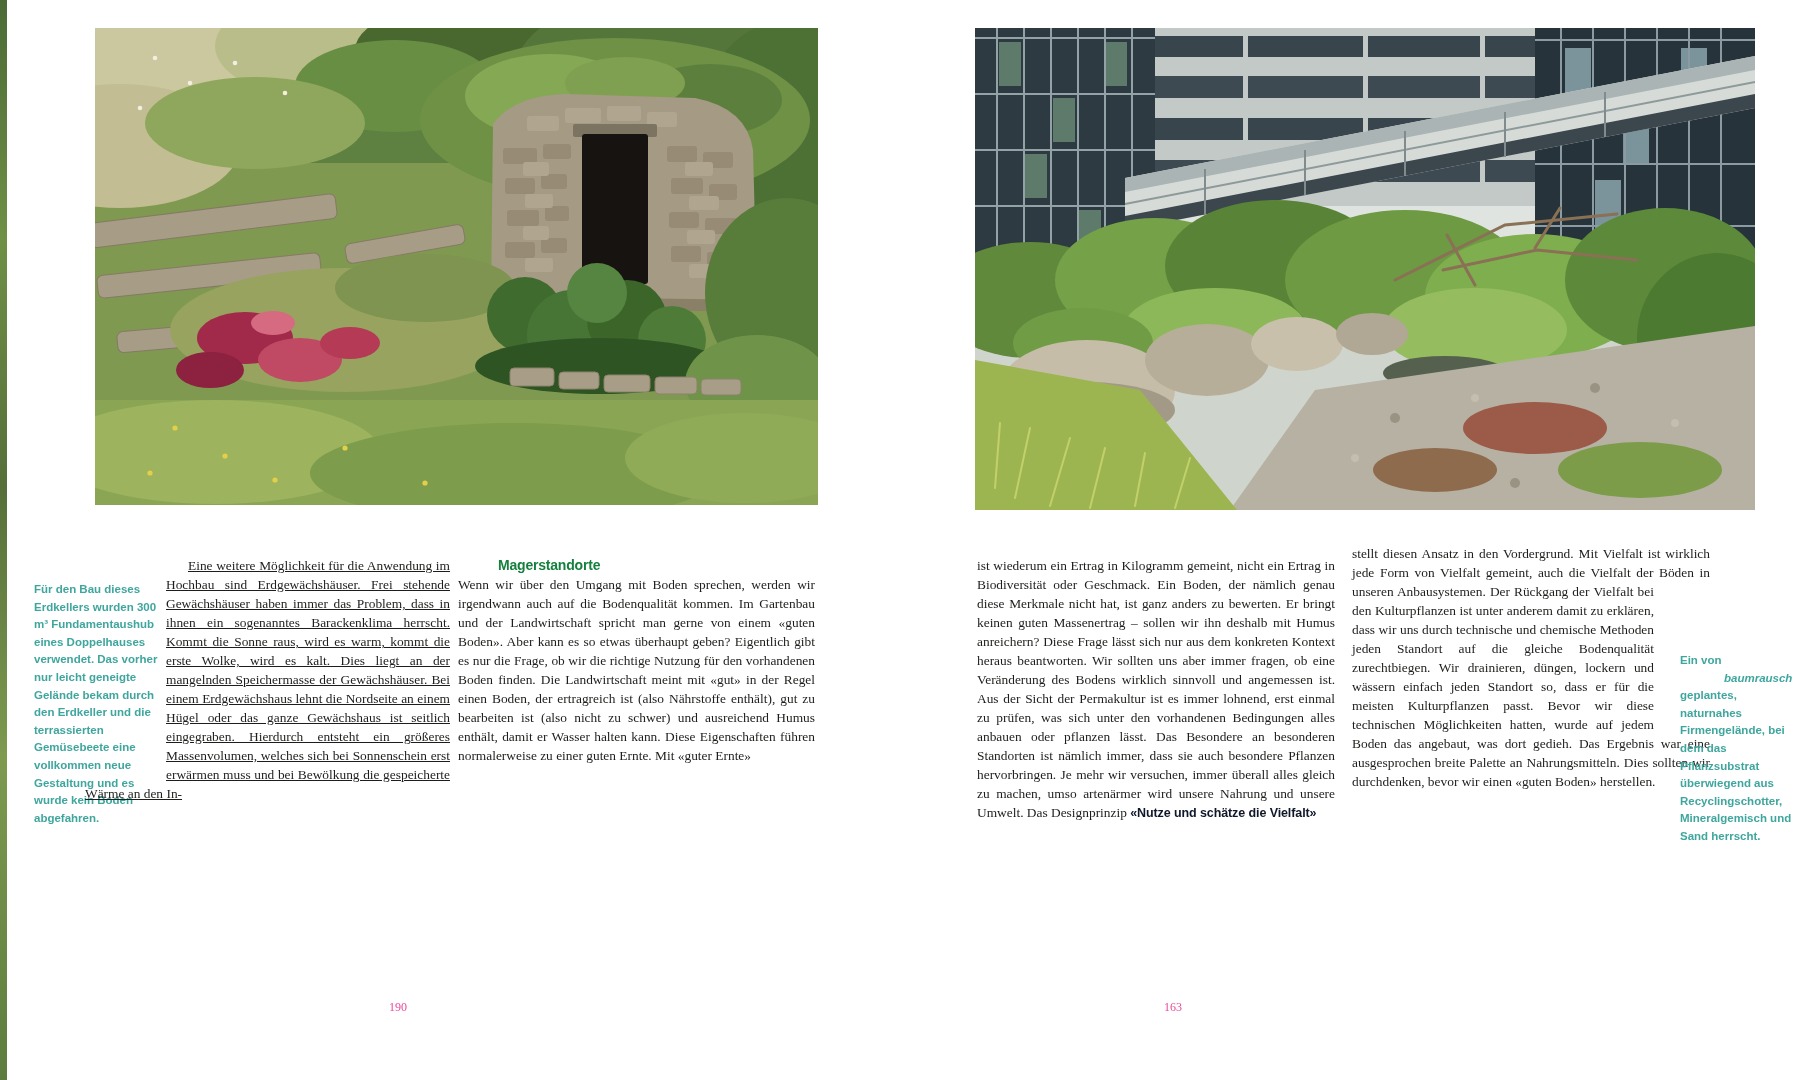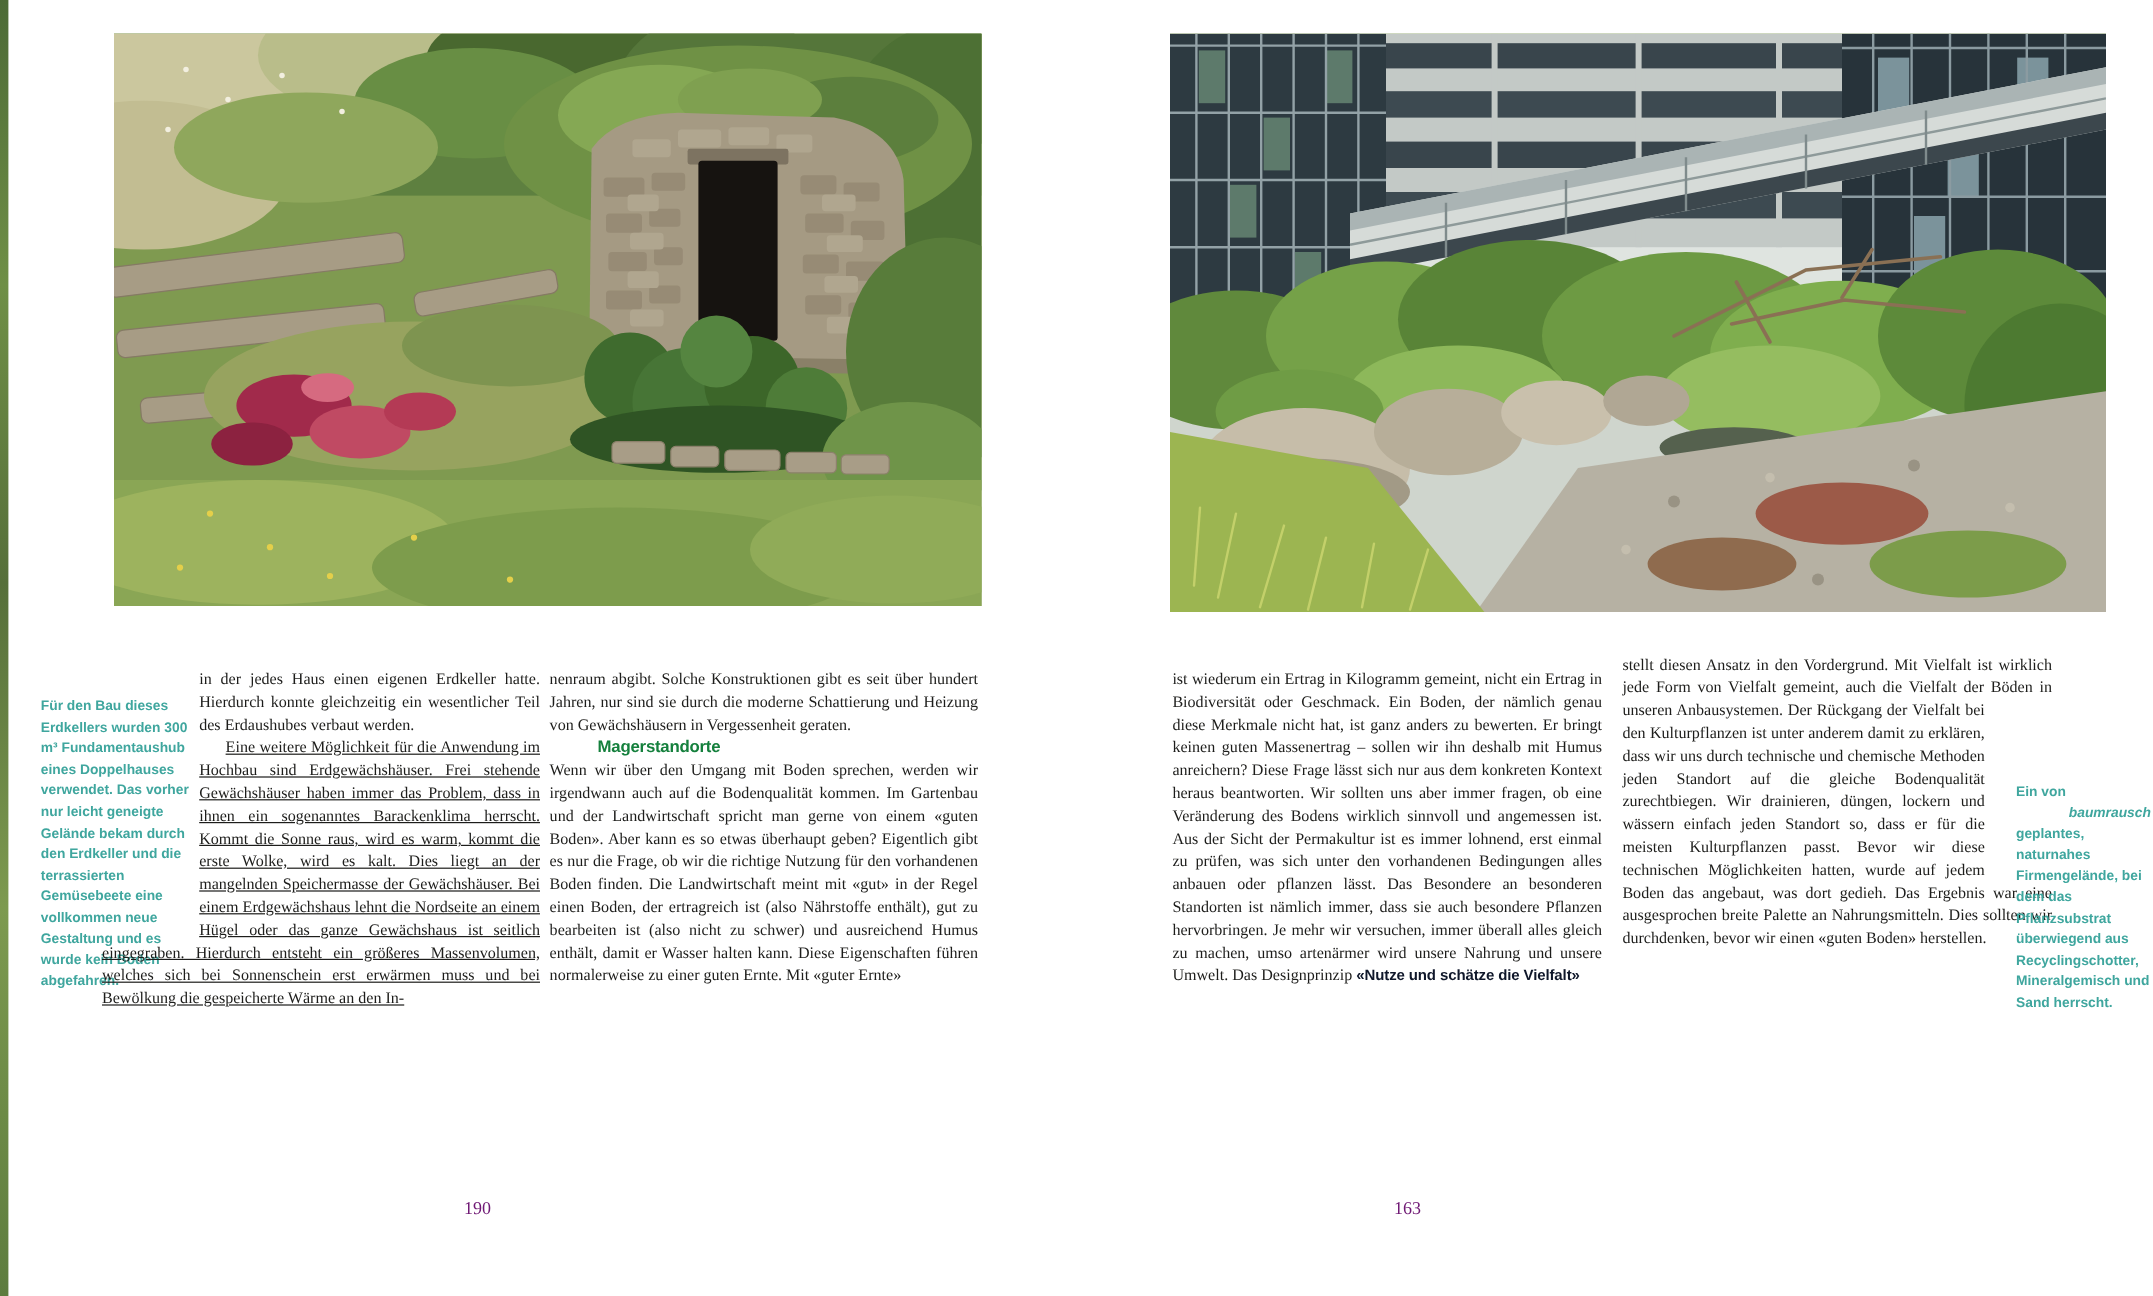--- a/index.html
+++ b/index.html
@@ -30,21 +30,21 @@
     font-family:"Liberation Sans", sans-serif;font-weight:700;font-size:12.5px;
     color:#0f172a;letter-spacing:-0.1px;
   }
   .margin-note{
     position:absolute;font-family:"Liberation Sans", sans-serif;
     font-size:11.5px;line-height:17.6px;color:#3fa69e;text-align:left;
     font-weight:700;letter-spacing:0;
   }
   .margin-note .it{font-style:italic;margin-left:44px;}
   .pagenum{
-    position:absolute;font-size:15px;color:#701a75;text-align:center;width:44px;
+    position:absolute;font-size:12px;color:#ec4899;text-align:center;width:44px;
   }
 </style>
 </head>
 <body>
 
 <div class="edge-strip"></div>
 
 <div class="photo" style="left:95px;top:28px;width:723px;height:477px;">
   <svg viewBox="0 0 723 477" preserveAspectRatio="none">
     <rect width="723" height="477" fill="#7f9a50"></rect>
@@ -154,26 +154,24 @@
       <circle cx="250" cy="420" r="2.6" fill="#e4cf4a"></circle>
         <circle cx="330" cy="455" r="2.6" fill="#e4cf4a"></circle>
     </g>
   </svg>
 </div>
 
 <div class="margin-note" style="left:34px;top:581px;width:132px;">Für den Bau dieses Erdkellers wurden 300 m³ Fundamentaushub eines Doppelhauses verwendet. Das vorher nur leicht geneigte Gelände bekam durch den Erdkeller und die terrassierten Gemüsebeete eine vollkommen neue Gestaltung und es wurde kein Boden abgefahren.</div>
 
 <div class="col" style="left:85px;top:556px;width:365px;">
   <span class="spacer-left"></span>
-  <p>in der jedes Haus einen eigenen Erdkeller hatte. Hierdurch konnte gleichzeitig ein wesentlicher Teil des Erdaushubes verbaut werden.</p>
   <p class="indent">Eine weitere Möglichkeit für die Anwendung im Hochbau sind Erdgewächshäuser. Frei stehende Gewächshäuser haben immer das Problem, dass in ihnen ein sogenanntes Barackenklima herrscht. Kommt die Sonne raus, wird es warm, kommt die erste Wolke, wird es kalt. Dies liegt an der mangelnden Speichermasse der Gewächshäuser. Bei einem Erdgewächshaus lehnt die Nordseite an einem Hügel oder das ganze Gewächshaus ist seitlich eingegraben. Hierdurch entsteht ein größeres Massenvolumen, welches sich bei Sonnenschein erst erwärmen muss und bei Bewölkung die gespeicherte Wärme an den In-</p>
 </div>
 
 <div class="col" style="left:458px;top:556px;width:357px;">
-  <p>nenraum abgibt. Solche Konstruktionen gibt es seit über hundert Jahren, nur sind sie durch die moderne Schattierung und Heizung von Gewächshäusern in Vergessenheit geraten.</p>
   <p class="heading">Magerstandorte</p>
   <p>Wenn wir über den Umgang mit Boden sprechen, werden wir irgendwann auch auf die Bodenqualität kommen. Im Gartenbau und der Landwirtschaft spricht man gerne von einem «guten Boden». Aber kann es so etwas überhaupt geben? Eigentlich gibt es nur die Frage, ob wir die richtige Nutzung für den vorhandenen Boden finden. Die Landwirtschaft meint mit «gut» in der Regel einen Boden, der ertragreich ist (also Nährstoffe enthält), gut zu bearbeiten ist (also nicht zu schwer) und ausreichend Humus enthält, damit er Wasser halten kann. Diese Eigenschaften führen normalerweise zu einer guten Ernte. Mit «guter Ernte»</p>
 </div>
 
 <div class="pagenum" style="left:376px;top:1000px;">190</div>
 
 <div class="photo" style="left:975px;top:28px;width:780px;height:482px;">
   <svg viewBox="0 0 780 482" preserveAspectRatio="none">
     <rect width="780" height="482" fill="#cfd5cd"></rect>
     <rect width="780" height="210" fill="#dfe4e0"></rect>

